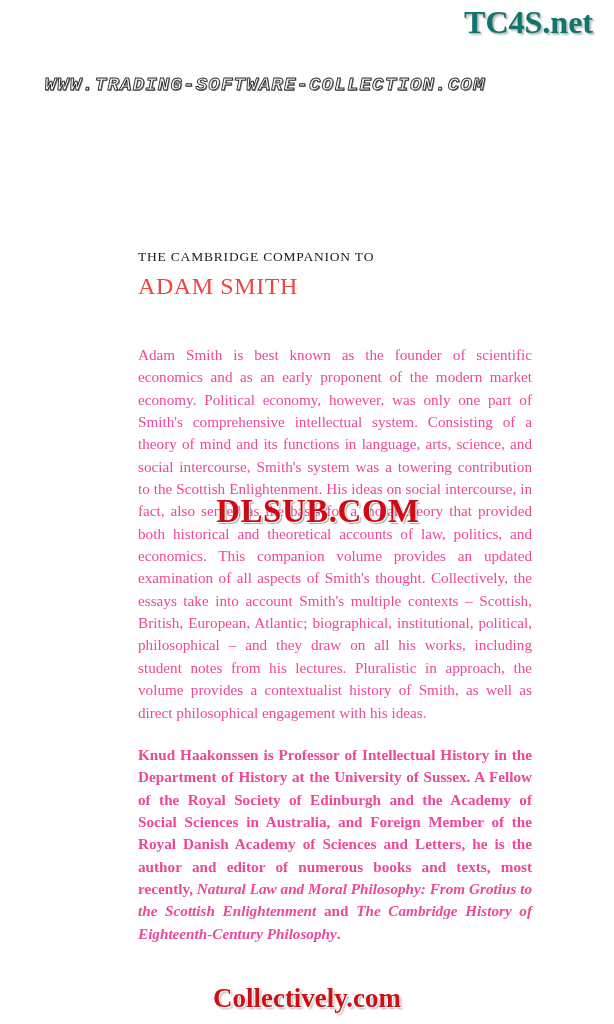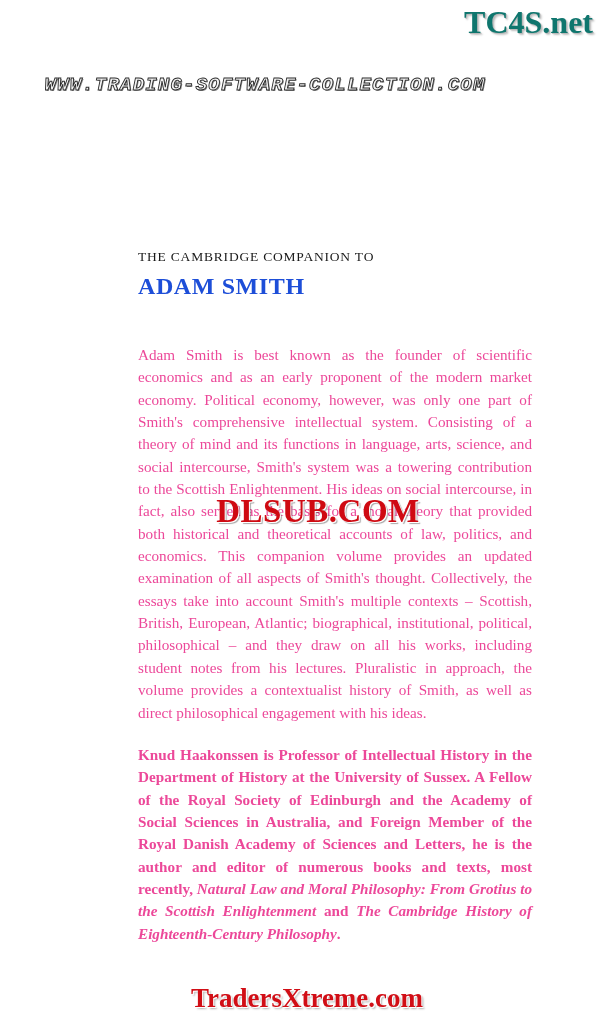--- a/index.html
+++ b/index.html
@@ -81,23 +81,23 @@
   .series-line {
     font-variant: small-caps;
     font-size: 13.5px;
     letter-spacing: 0.8px;
     color: #1a1a1a;
     margin: 0 0 8px 0;
   }
   .book-title {
     font-size: 24px;
     letter-spacing: 0.6px;
-    color: #1d4ed8;
+    color: #ef4444;
     margin: 0 0 44px 0;
-    font-weight: bold;
+    font-weight: normal;
     font-variant: small-caps;
   }
   .blurb {
     font-size: 15.2px;
     line-height: 1.47;
     text-align: justify;
     margin: 0 0 20px 0;
     color: #ec4899;
     hyphens: manual;
   }
@@ -111,13 +111,13 @@
 <div class="wm-url">WWW.TRADING-SOFTWARE-COLLECTION.COM</div>
 
 <div class="page">
   <div class="series-line">THE CAMBRIDGE COMPANION TO</div>
   <h1 class="book-title">ADAM SMITH</h1>
   <p class="blurb">Adam Smith is best known as the founder of scientific economics and as an early proponent of the modern market economy. Political economy, however, was only one part of Smith's comprehensive intellectual system. Consisting of a theory of mind and its functions in language, arts, science, and social intercourse, Smith's system was a towering contribution to the Scottish Enlightenment. His ideas on social intercourse, in fact, also served as the basis for a moral theory that provided both historical and theoretical accounts of law, politics, and economics. This companion volume provides an updated examination of all aspects of Smith's thought. Collectively, the essays take into account Smith's multiple contexts – Scottish, British, European, Atlantic; biographical, institutional, political, philosophical – and they draw on all his works, including student notes from his lectures. Pluralistic in approach, the volume provides a contextualist history of Smith, as well as direct philosophical engagement with his ideas.</p>
   <p class="blurb"><span>Knud Haakonssen is Professor of Intellectual History in the Department of History at the University of Sussex. A Fellow of the Royal Society of Edinburgh and the Academy of Social Sciences in Australia, and Foreign Member of the Royal Danish Academy of Sciences and Letters, he is the author and editor of numerous books and texts, most recently, </span><i>Natural Law and Moral Philosophy: From Grotius to the Scottish Enlightenment</i><span> and </span><i>The Cambridge History of Eighteenth-Century Philosophy</i><span>.</span></p>
 </div>
 
 <div class="wm-dlsub">DLSUB.COM</div>
-<div class="wm-traders">TradersXtreme.com</div>
+<div class="wm-traders">Collectively.com</div>
 
 </body></html>

